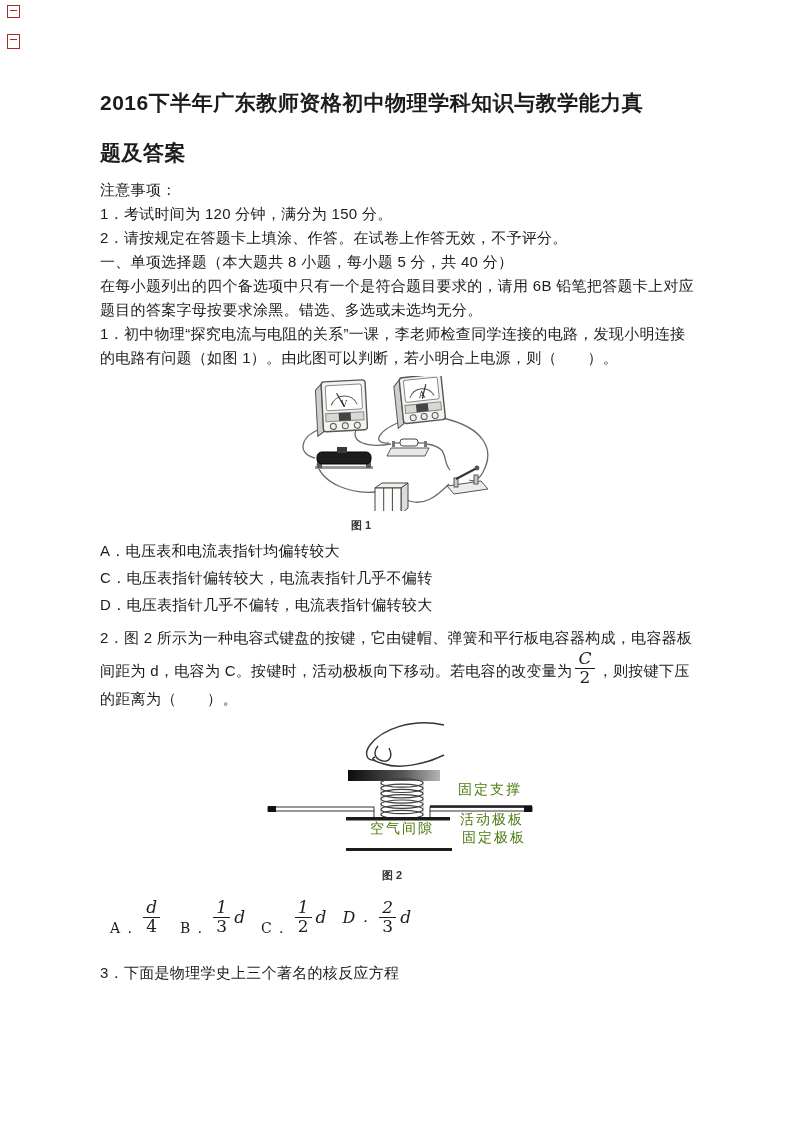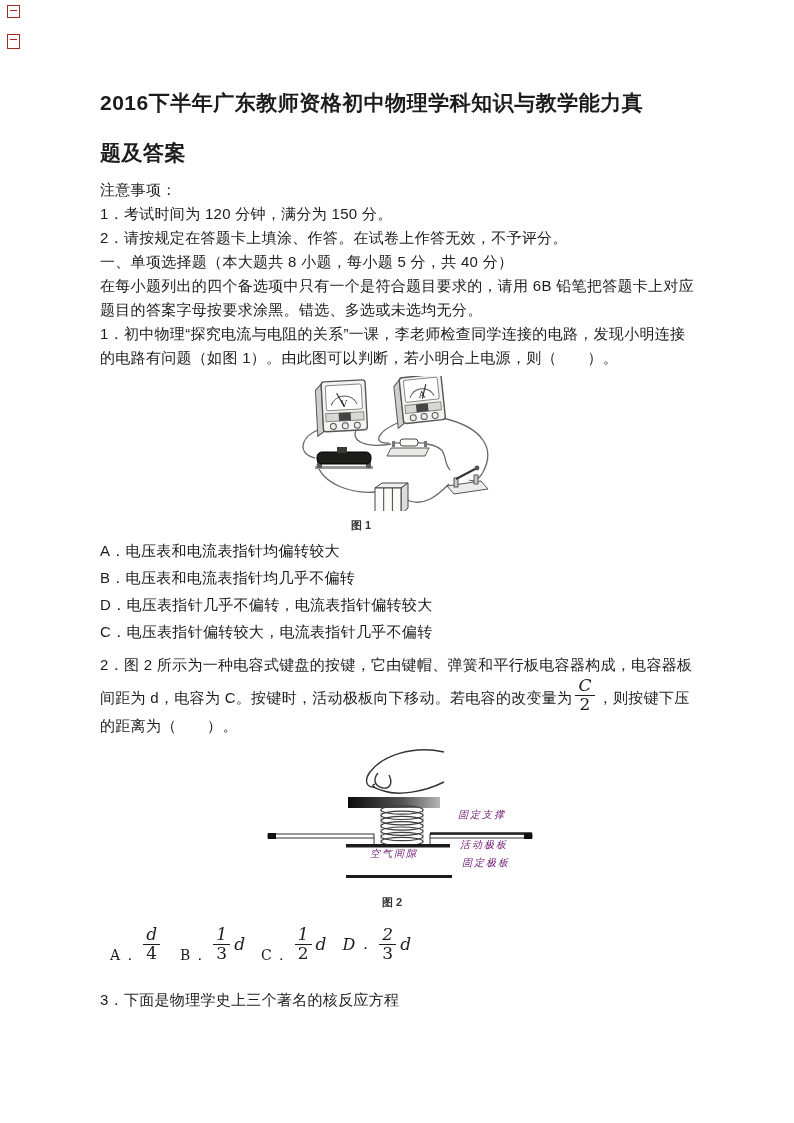--- a/index.html
+++ b/index.html
@@ -30,21 +30,21 @@
   .options1 { font-size:15px; line-height:27px; letter-spacing:.3px; }
 
   
   .frac { display:inline-block; vertical-align:-0.45em; text-align:center;
           font-family:"DejaVu Serif","Liberation Serif",serif; line-height:1.05; margin:0 3px; }
   .frac .num { display:block; font-style:italic; font-size:17px; padding:0 3px; border-bottom:1.2px solid #1c1c1c; }
   .frac .den { display:block; font-size:17px; }
 
   
   .fig2-wrap { position:relative; margin:8px 0 0 162px; width:290px; }
-  .fig2-label { position:absolute; font-size:10px; color:#701a75; letter-spacing:2px; white-space:nowrap;font-style:italic; }
+  .fig2-label { position:absolute; font-size:14px; color:#4d7c0f; letter-spacing:2px; white-space:nowrap; }
   .lb-support { left:196px; top:62px; }
   .lb-movable { left:198px; top:92px; }
   .lb-airgap  { left:108px; top:101px; }
   .lb-fixed   { left:200px; top:110px; }
   .fig2-wrap .fig-caption { padding-left:120px; margin-top:2px; }
 
   
   .opt-row { margin:14px 0 4px 10px; font-size:15px; display:flex; align-items:center; }
   .opt { display:inline-flex; align-items:center; margin-right:16px;
          font-family:"DejaVu Serif","Liberation Serif",serif; }
@@ -154,23 +154,22 @@
           <rect x="27" y="9" width="4" height="9" fill="#c9c9c5" stroke="#555"></rect>
           <line x1="9" y1="13" x2="30" y2="2" stroke="#333" stroke-width="2"></line>
           <circle cx="30" cy="2" r="2.4" fill="#555"></circle>
         </g>
       </svg>
       <div class="fig-caption">图 1</div>
     </div>
 
     <div class="options1">
       <div>A．电压表和电流表指针均偏转较大</div>
-      <div>B．电压表和电流表指针均几乎不偏转</div>
+      <div>C．电压表指针偏转较大，电流表指针几乎不偏转</div>
       <div>D．电压表指针几乎不偏转，电流表指针偏转较大</div>
-      <div>C．电压表指针偏转较大，电流表指针几乎不偏转</div>
     </div>
 
     <div class="para" style="margin-top:8px;">
       <span>2．图 2 所示为一种电容式键盘的按键，它由键帽、弹簧和平行板电容器构成，电容器板间距为 d，电容为 C。按键时，活动极板向下移动。若电容的改变量为</span><span class="frac"><span class="num">C</span><span class="den">2</span></span><span>，则按键下压的距离为（　　）。</span>
     </div>
 
     <div class="fig2-wrap">
       <svg width="290" height="140" viewBox="0 0 290 140">
         <defs>
           <linearGradient id="kg" x1="0" y1="0" x2="1" y2="0">

